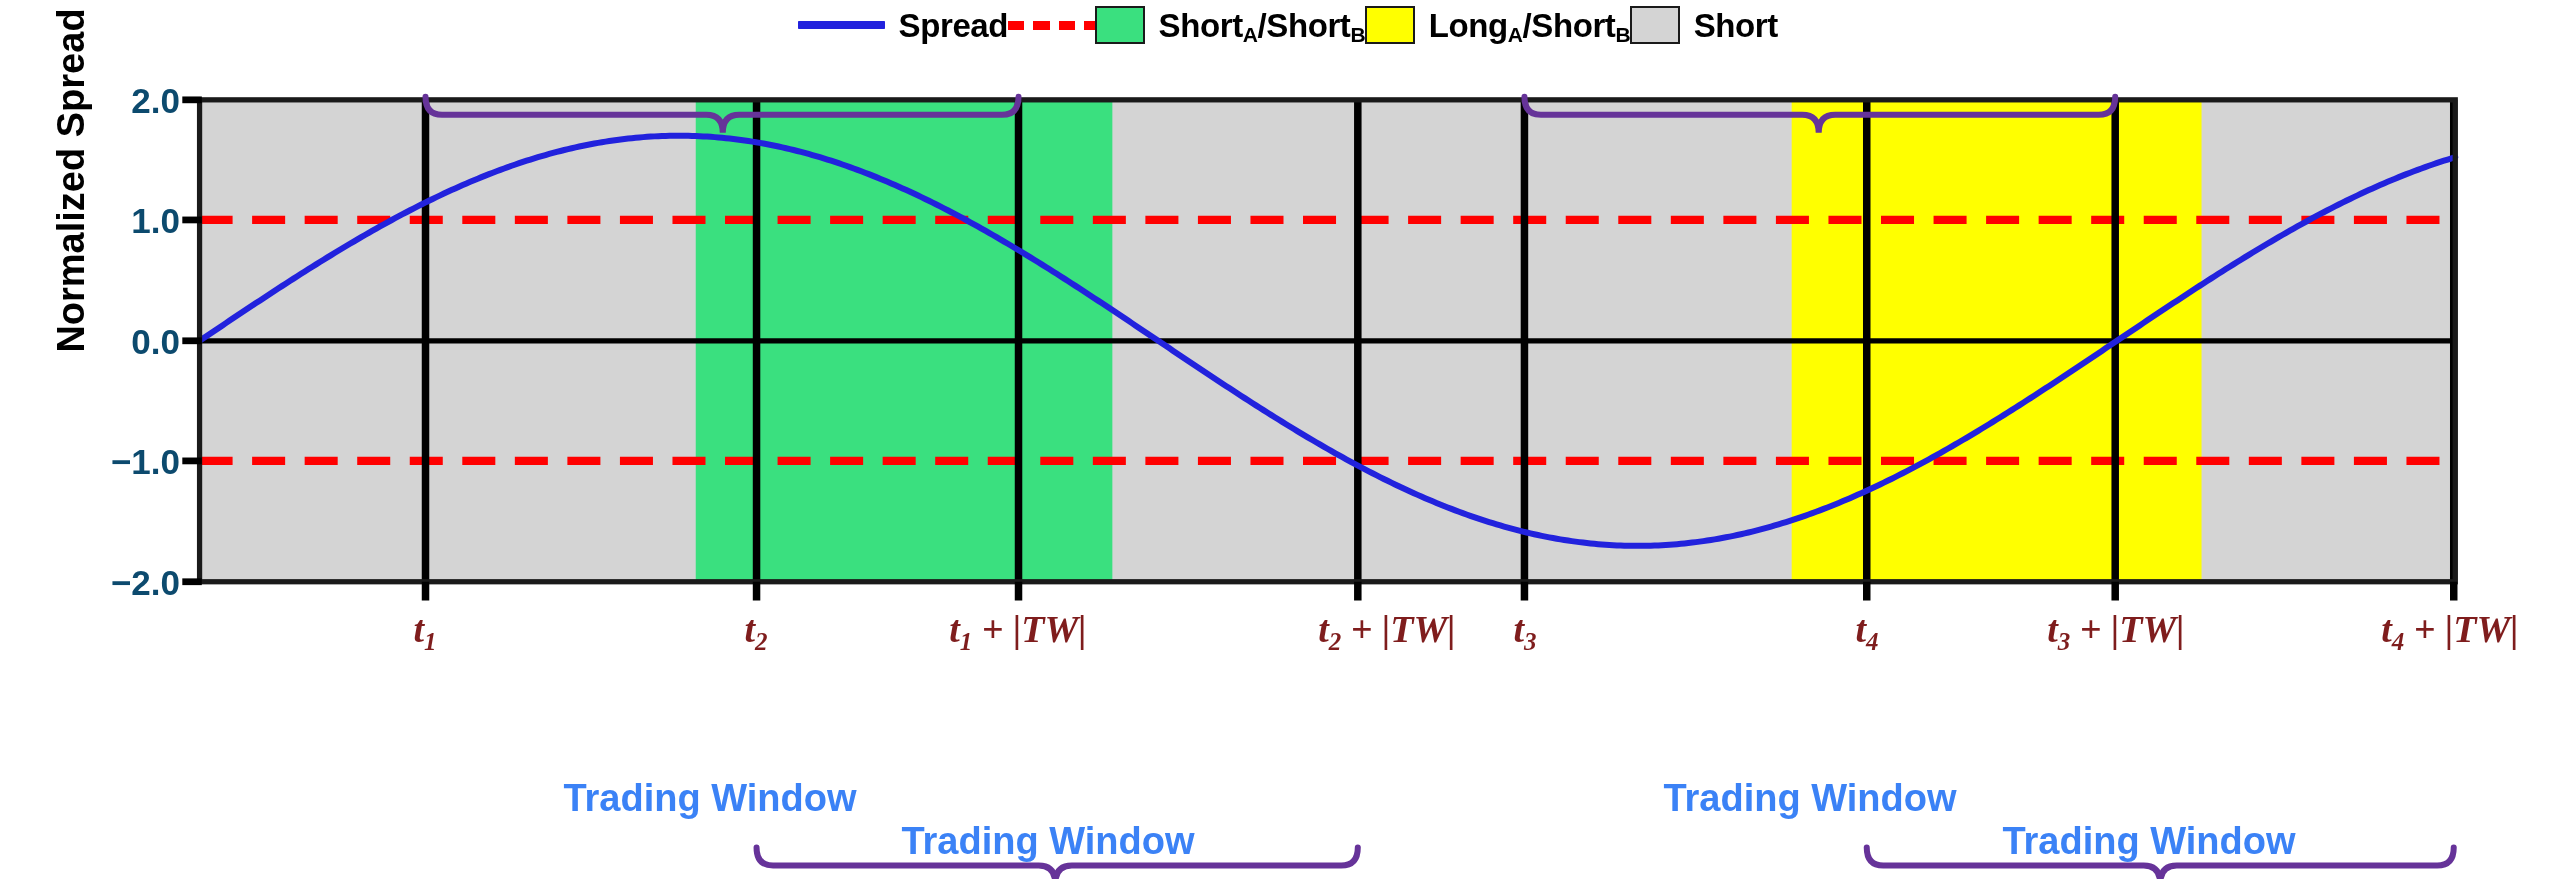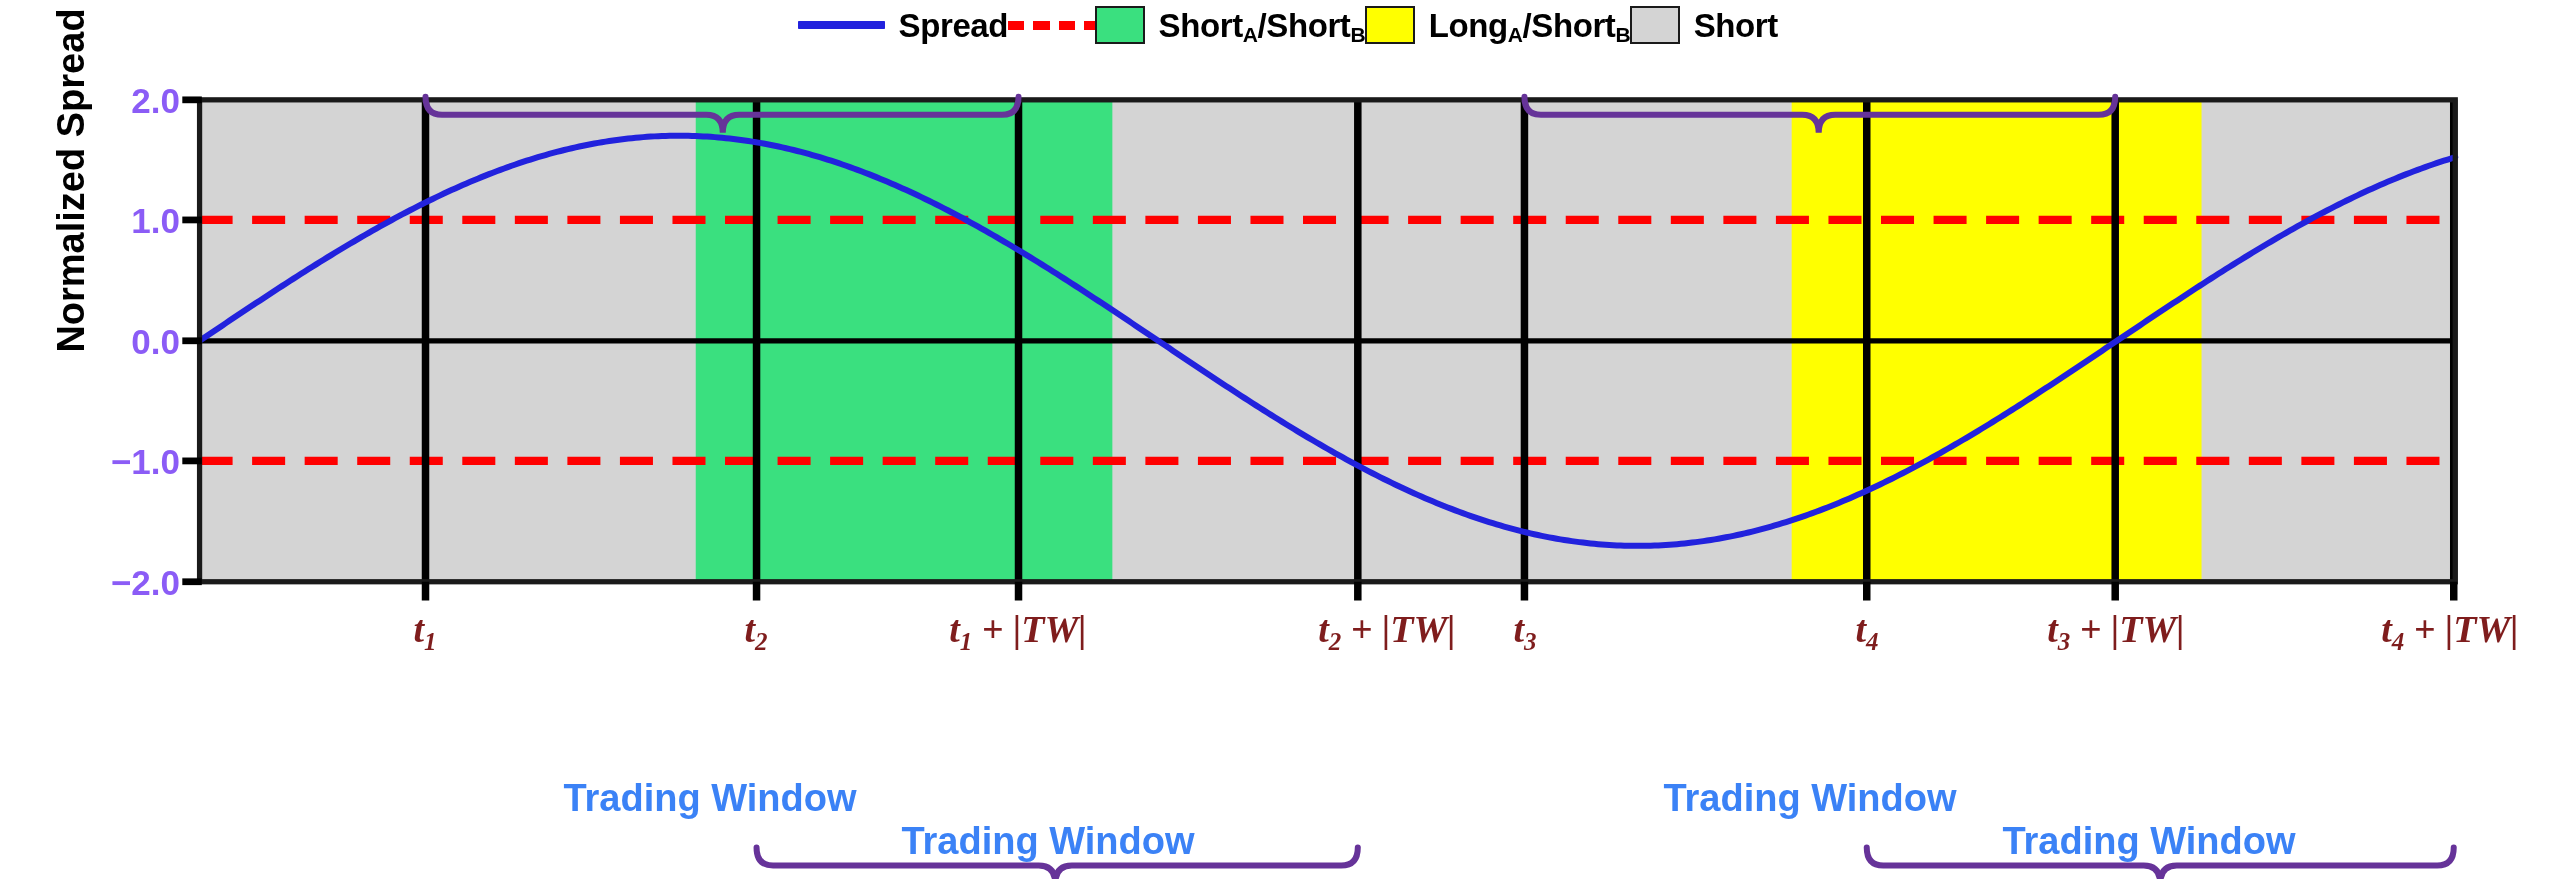--- a/index.html
+++ b/index.html
@@ -95,21 +95,21 @@
   }
   
   .ytick-label {
     position: absolute;
     right: 2396px;     
     width: 150px;
     text-align: right;
     font-family: "Liberation Sans", sans-serif;
     font-weight: bold;
     font-size: 35px;
-    color: #8b5cf6;
+    color: #0c4a6e;
     line-height: 1;
     transform: translateY(-50%);
   }
   
   .xtick-label {
     position: absolute;
     top: 607px;
     font-family: "Liberation Serif", serif;
     font-style: italic;
     font-weight: bold;

